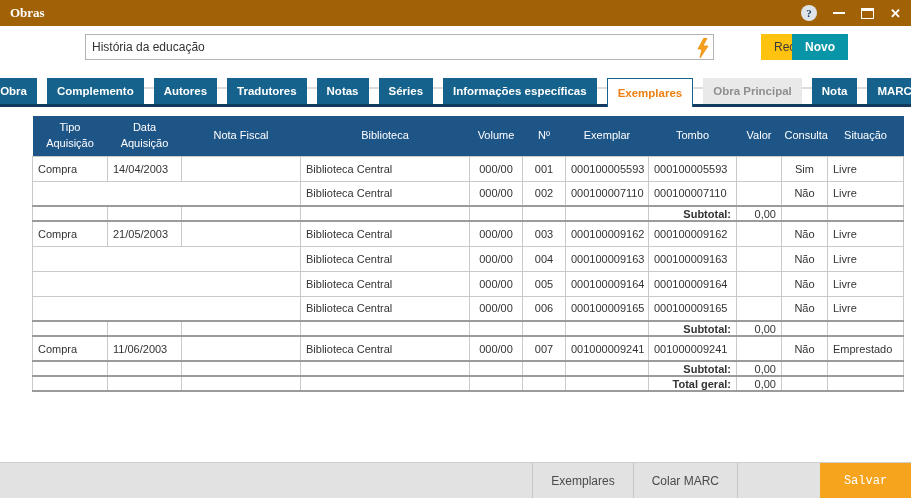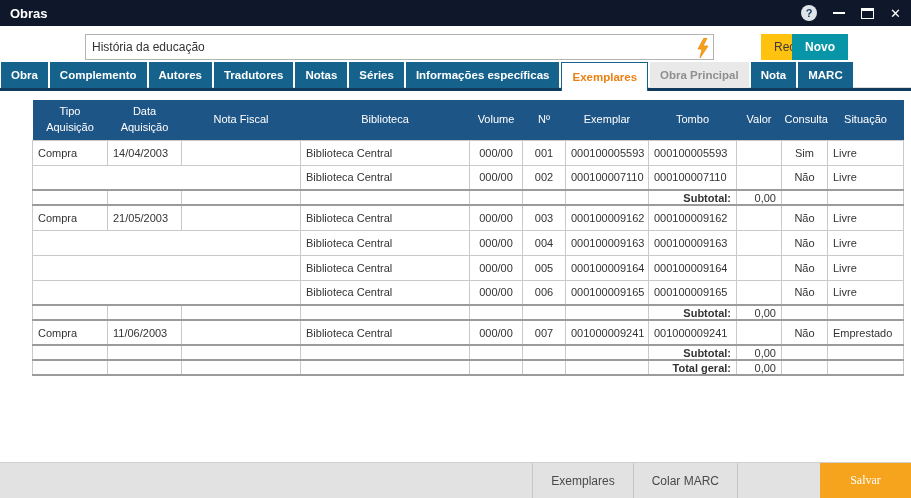--- a/index.html
+++ b/index.html
@@ -3,22 +3,22 @@
 <meta charset="utf-8">
 <style>
   * { margin:0; padding:0; box-sizing:border-box; }
   body { background:#fff; }
   .app{
     width:911px; height:498px; position:relative; background:#fff; overflow:hidden;
     font-family:"Liberation Sans","DejaVu Sans",sans-serif; color:#333;
   }
   
   .titlebar{
-    height:26px; background:#0f172a; color:#fff; display:flex; align-items:center;
-    padding:0 10px; font-size:13px; font-weight:600;
+    height:26px; background:#a16207; color:#fff; display:flex; align-items:center;
+    padding:0 10px; font-size:13px; font-weight:600;font-family:Liberation Serif, serif;
   }
   .titlebar .spacer{ flex:1; }
   .win-controls{ display:flex; align-items:center; gap:16px; }
   .help-icon{
     width:16px; height:16px; border-radius:50%; background:#dfe4e8; color:#12395e;
     font-size:11px; font-weight:bold; display:flex; align-items:center; justify-content:center;
     cursor:pointer;
   }
   .min-icon{ width:12px; height:2px; background:#fff; cursor:pointer; }
   .max-icon{ width:13px; height:11px; border:1px solid #fff; border-top:3px solid #fff; cursor:pointer; }
@@ -38,21 +38,21 @@
     position:absolute; left:761px; top:8px; height:26px; padding:0 13px;
     background:#ffc20e; color:#3a3a3a; border:none; font-size:12px; font-family:inherit; cursor:pointer;
   }
   .btn-novo{
     position:absolute; left:792px; top:8px; height:26px; padding:0 13px;
     background:#0895a8; color:#fff; border:none; font-size:12px; font-weight:600; font-family:inherit; cursor:pointer;
   }
   .search-divider{ position:absolute; left:75px; right:0; top:61px; height:2px; background:#dcdcdc; }
   
   .tabbar{
-    height:29px; position:relative; display:flex; gap:2px; padding-left:1px;
+    margin-top:16px; height:29px; position:relative; display:flex; gap:10px; padding-left:1px;justify-content:center;
   }
   .tabbar::after{
     content:""; position:absolute; left:0; right:0; bottom:0; height:3px; background:#12395e; z-index:0;
   }
   .tab{
     position:relative; z-index:1; height:26px; padding:0 10px; background:#15628c; color:#fff;
     font-size:11.5px; font-weight:600; display:flex; align-items:center; white-space:nowrap; cursor:pointer;
   }
   .tab.active{
     z-index:2; height:29px; background:#fff; color:#ec8013;
@@ -80,21 +80,21 @@
     position:absolute; left:0; bottom:0; width:100%; height:36px; background:#e2e2e2;
     border-top:1px solid #cfcfcf; display:flex; justify-content:flex-end; align-items:stretch;
   }
   .footer .fbtn{
     background:transparent; border:none; border-left:1px solid #c6c6c6; padding:0 18px;
     font-size:12px; color:#4a4a4a; font-family:inherit; cursor:pointer;
   }
   .footer .fbtn.last{ border-right:1px solid #c6c6c6; }
   .footer .fgap{ width:82px; }
   .footer .btn-salvar{
-    width:91px; background:#f6a41d; color:#fff; border:none; font-size:12px; font-family:Liberation Serif, serif; cursor:pointer;
+    width:91px; background:#f6a41d; color:#fff; border:none; font-size:12px; font-family:Liberation Mono, monospace; cursor:pointer;
   }
 </style>
 </head>
 <body>
 
 <div class="app">
 
   <div class="titlebar">
     <span>Obras</span>
     <span class="spacer"></span>

